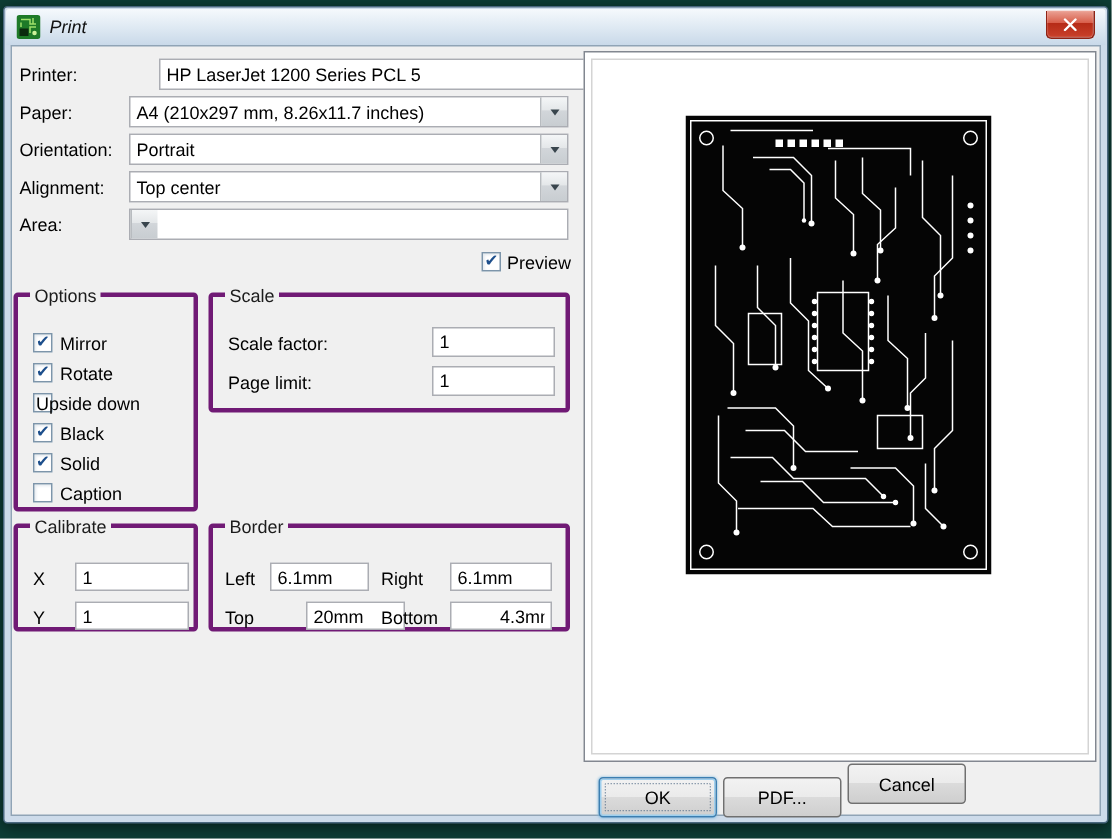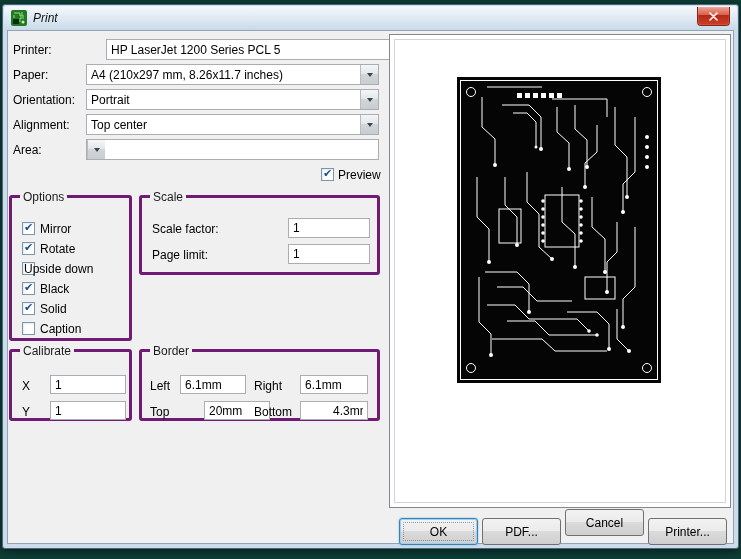--- a/index.html
+++ b/index.html
@@ -277,15 +277,14 @@
           <circle cx="190" cy="70" r="2"></circle>
           <circle cx="190" cy="80" r="2"></circle>
           <circle cx="190" cy="90" r="2"></circle>
       </g>
     </svg>
   </div>
 
   <div class="btn btn-default" style="left:396px;top:513px">OK</div>
   <div class="btn" style="left:479px;top:513px">PDF...</div>
   <div class="btn" style="left:562px;top:504px">Cancel</div>
-  <div class="btn" style="left:645px;top:513px">Printer...</div>
 
 </div>
 
 </body></html>

